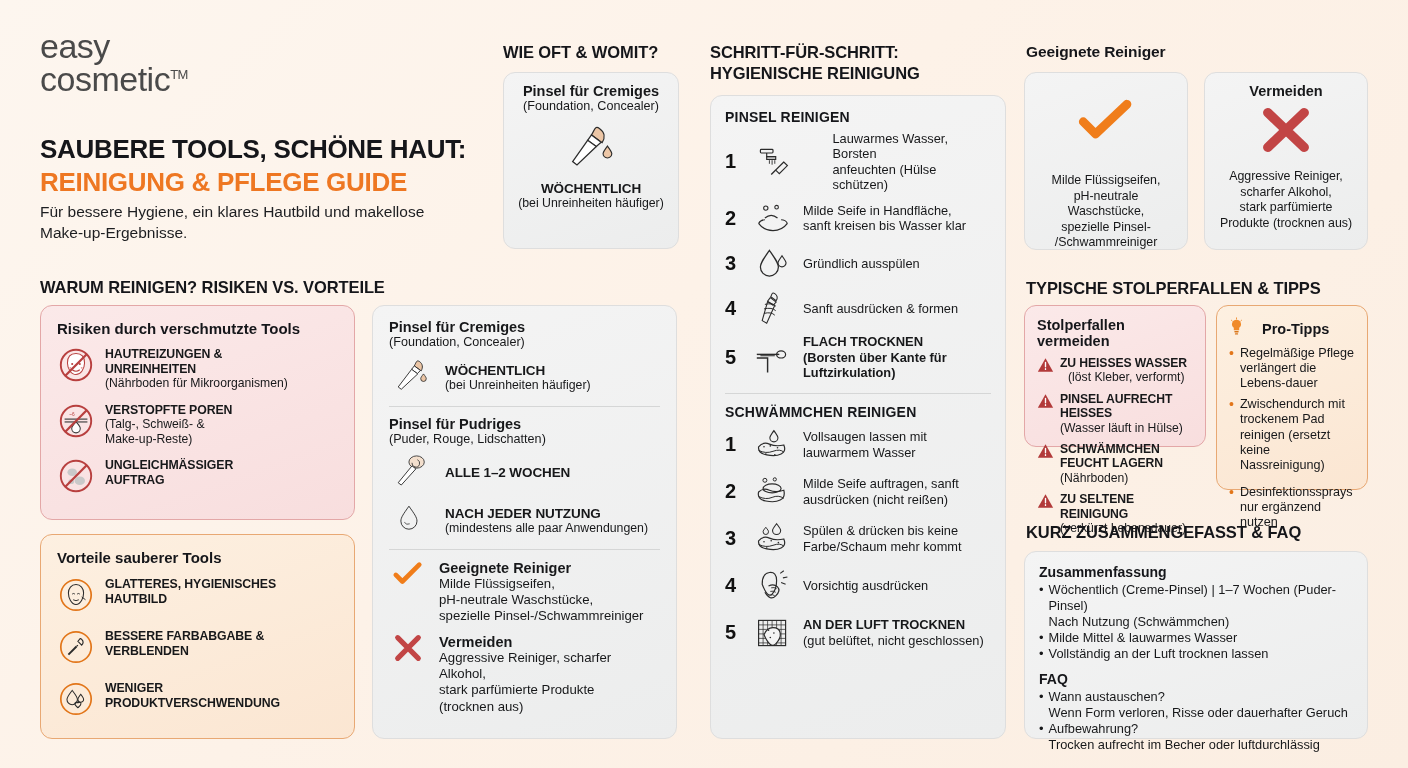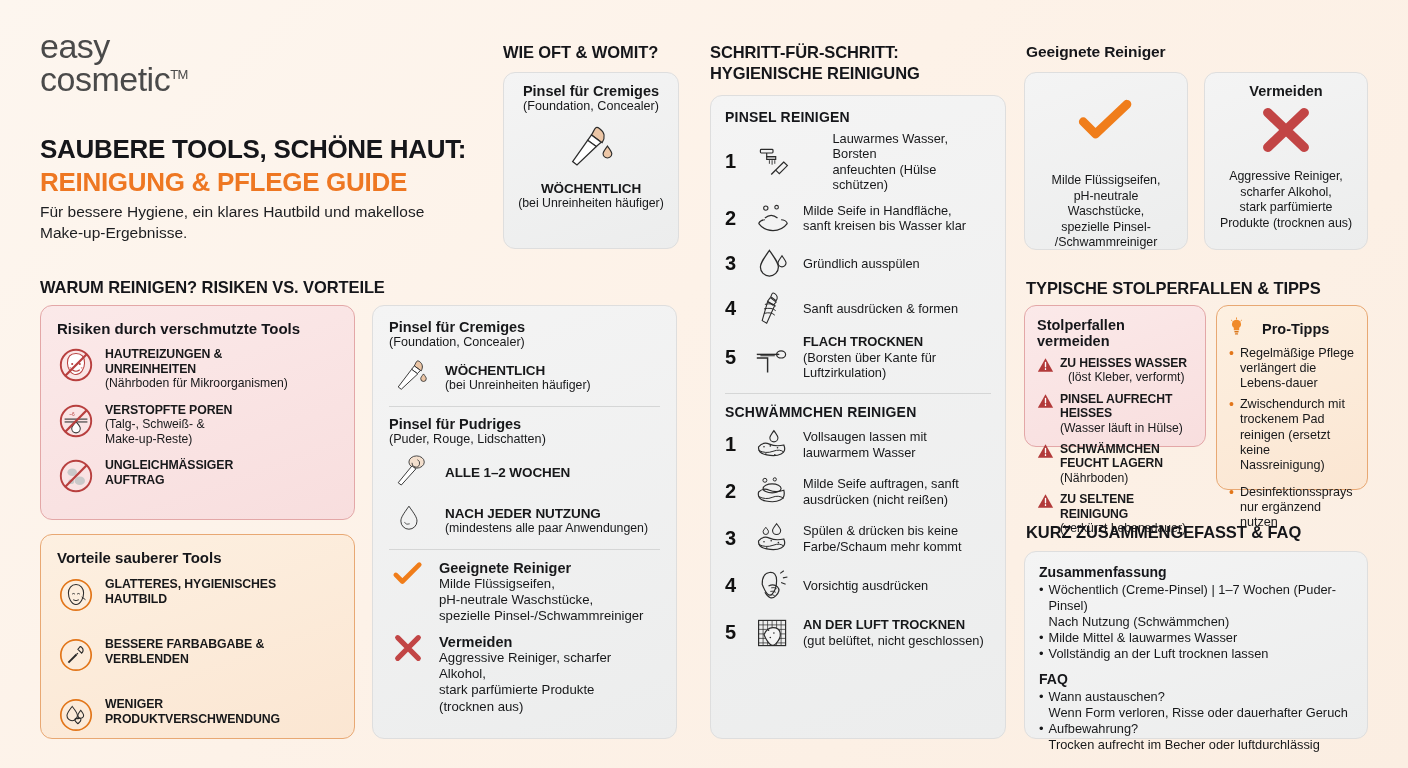--- a/index.html
+++ b/index.html
@@ -181,21 +181,21 @@
           <span class="t-strong" style="white-space:pre-line; display:block;">UNGLEICHMÄSSIGER
 AUFTRAG</span>
         </span>
       </div>
     </div>
   </div>
 
   <div class="card peach" style="left:40px; top:534px; width:315px; height:205px; padding:14px 16px;">
     <div class="card-h">Vorteile sauberer Tools</div>
 
-    <div class="rowlist" style="margin-top:10px; gap:22px;">
+    <div class="rowlist" style="margin-top:10px; gap:14px;">
       <div class="row">
         <span class="ic">
           <svg viewBox="0 0 40 40" width="38" height="38">
             <circle cx="20" cy="20" r="16" fill="none" stroke="#e2761a" stroke-width="1.8"></circle>
             <path d="M20 9c-5 0-8 4-8 9s3 12 8 12 8-7 8-12-3-9-8-9z" fill="none" stroke="#2b2b2b" stroke-width="1.1"></path>
             <path d="M16 19q1.4-1.2 2.8 0M21.2 19q1.4-1.2 2.8 0" fill="none" stroke="#2b2b2b" stroke-width="1"></path>
             <path d="M17 25q3 2 6 0" fill="none" stroke="#2b2b2b" stroke-width="1"></path>
             <path d="M26 22l4 3" stroke="#2b2b2b" stroke-width="1"></path>
           </svg>
         </span>
@@ -398,21 +398,21 @@
           <svg viewBox="0 0 44 40" width="40" height="36">
             <path d="M4 16h24" stroke="#2b2b2b" stroke-width="1.6"></path>
             <path d="M4 20h12v16" fill="none" stroke="#2b2b2b" stroke-width="1.6"></path>
             <path d="M8 17.5h16" stroke="#2b2b2b" stroke-width="1.1"></path>
             <ellipse cx="31" cy="16" rx="5" ry="4" fill="none" stroke="#2b2b2b" stroke-width="1.3"></ellipse>
             <path d="M26 16h3" stroke="#2b2b2b" stroke-width="1.3"></path>
           </svg>
         </span>
         <span class="stx">
           <span class="cap" style="display:block;">FLACH TROCKNEN</span>
-          <span style="white-space:pre-line;">(Borsten über Kante für
+          <span style="white-space:pre-line;font-weight:bold;">(Borsten über Kante für
 Luftzirkulation)</span>
         </span>
       </div>
     </div>
 
     <div class="divider" style="margin:12px 0 10px 0;"></div>
 
     <div class="card-h2">SCHWÄMMCHEN REINIGEN</div>
 
     <div style="margin-top:6px; display:flex; flex-direction:column; gap:9px;">

